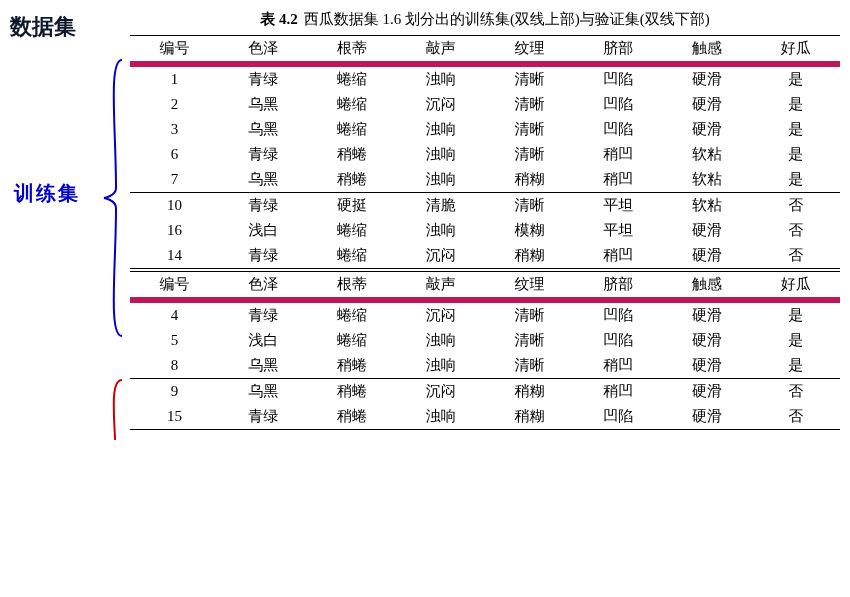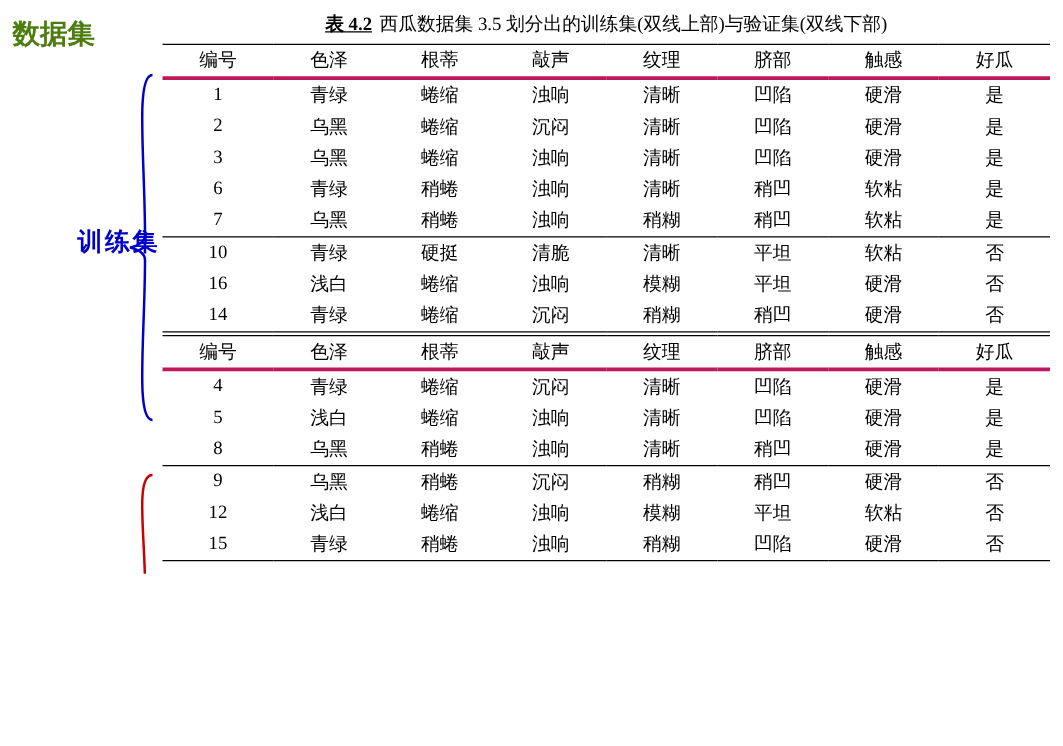--- a/index.html
+++ b/index.html
@@ -20,55 +20,54 @@
     width: 120px;
     position: relative;
     flex-shrink: 0;
   }
   .right-col {
     flex: 1;
   }
   .main-title {
     font-weight: bold;
     font-size: 22px;
-    color: #4d7c0f;
+    color: #0f172a;
     position: absolute;
     top: 2px;
     left: 0;
   }
   .set-label {
     position: absolute;
     font-weight: bold;
     font-size: 20px;
     letter-spacing: 2px;
-    margin-left: 48px;
   }
   .train-label { color: #0000CC; top: 170px; left: 4px; }
   .valid-label { color: #CC0000; top: 450px; left: 18px; }
 
   .caption {
     text-align: center;
     font-size: 15px;
     margin-bottom: 6px;
   }
-  .caption b { font-weight: bold; margin-right: 6px; text-decoration: underline; }
+  .caption b { font-weight: bold; margin-right: 6px; }
 
   table {
     border-collapse: collapse;
     width: 100%;
     table-layout: fixed;
   }
   td, th {
     text-align: center;
     padding: 3px 0;
     font-weight: normal;
     font-size: 15px;
   }
   .hr-top { border-top: 1.5px solid #000; }
-  .hr-bot { border-bottom: 3px solid #be185d; font-family: Liberation Serif, serif; }
+  .hr-bot { border-bottom: 6px solid #be185d; font-family: Liberation Serif, serif; }
   .hr-mid { border-bottom: 1px solid #000; }
   .double-line {
     border-top: 1px solid #000;
     border-bottom: 1px solid #000;
     height: 2px;
     padding:0;
   }
   .brace {
     position: absolute;
     left: 90px;
@@ -93,21 +92,21 @@
 
     <div class="brace" style="top:368px;">
       <svg width="26" height="200" viewBox="0 0 26 200">
         <path d="M22 2 C8 2 16 50 16 90 C16 98 4 100 4 100 C4 100 16 102 16 110 C16 150 8 198 22 198" fill="none" stroke="#CC0000" stroke-width="2"></path>
       </svg>
     </div>
   </div>
 
   <div class="right-col">
     <div class="caption">
-      <b>表 4.2</b><span>西瓜数据集 3.5 划分出的训练集(双线上部)与验证集(双线下部)</span>
+      <b>表 4.2</b><span>西瓜数据集 1.6 划分出的训练集(双线上部)与验证集(双线下部)</span>
     </div>
 
     <table>
 
       <tbody>
           <tr class="hr-top hr-bot">
         <th>编号</th>
         <th>色泽</th>
         <th>根蒂</th>
         <th>敲声</th>
@@ -270,30 +269,20 @@
             <td>9</td>
             <td>乌黑</td>
             <td>稍蜷</td>
             <td>沉闷</td>
             <td>稍糊</td>
             <td>稍凹</td>
             <td>硬滑</td>
             <td>否</td>
           </tr>
           <tr>
-            <td>12</td>
-            <td>浅白</td>
-            <td>蜷缩</td>
-            <td>浊响</td>
-            <td>模糊</td>
-            <td>平坦</td>
-            <td>软粘</td>
-            <td>否</td>
-          </tr>
-          <tr>
             <td>15</td>
             <td>青绿</td>
             <td>稍蜷</td>
             <td>浊响</td>
             <td>稍糊</td>
             <td>凹陷</td>
             <td>硬滑</td>
             <td>否</td>
           </tr>
         </tbody>

